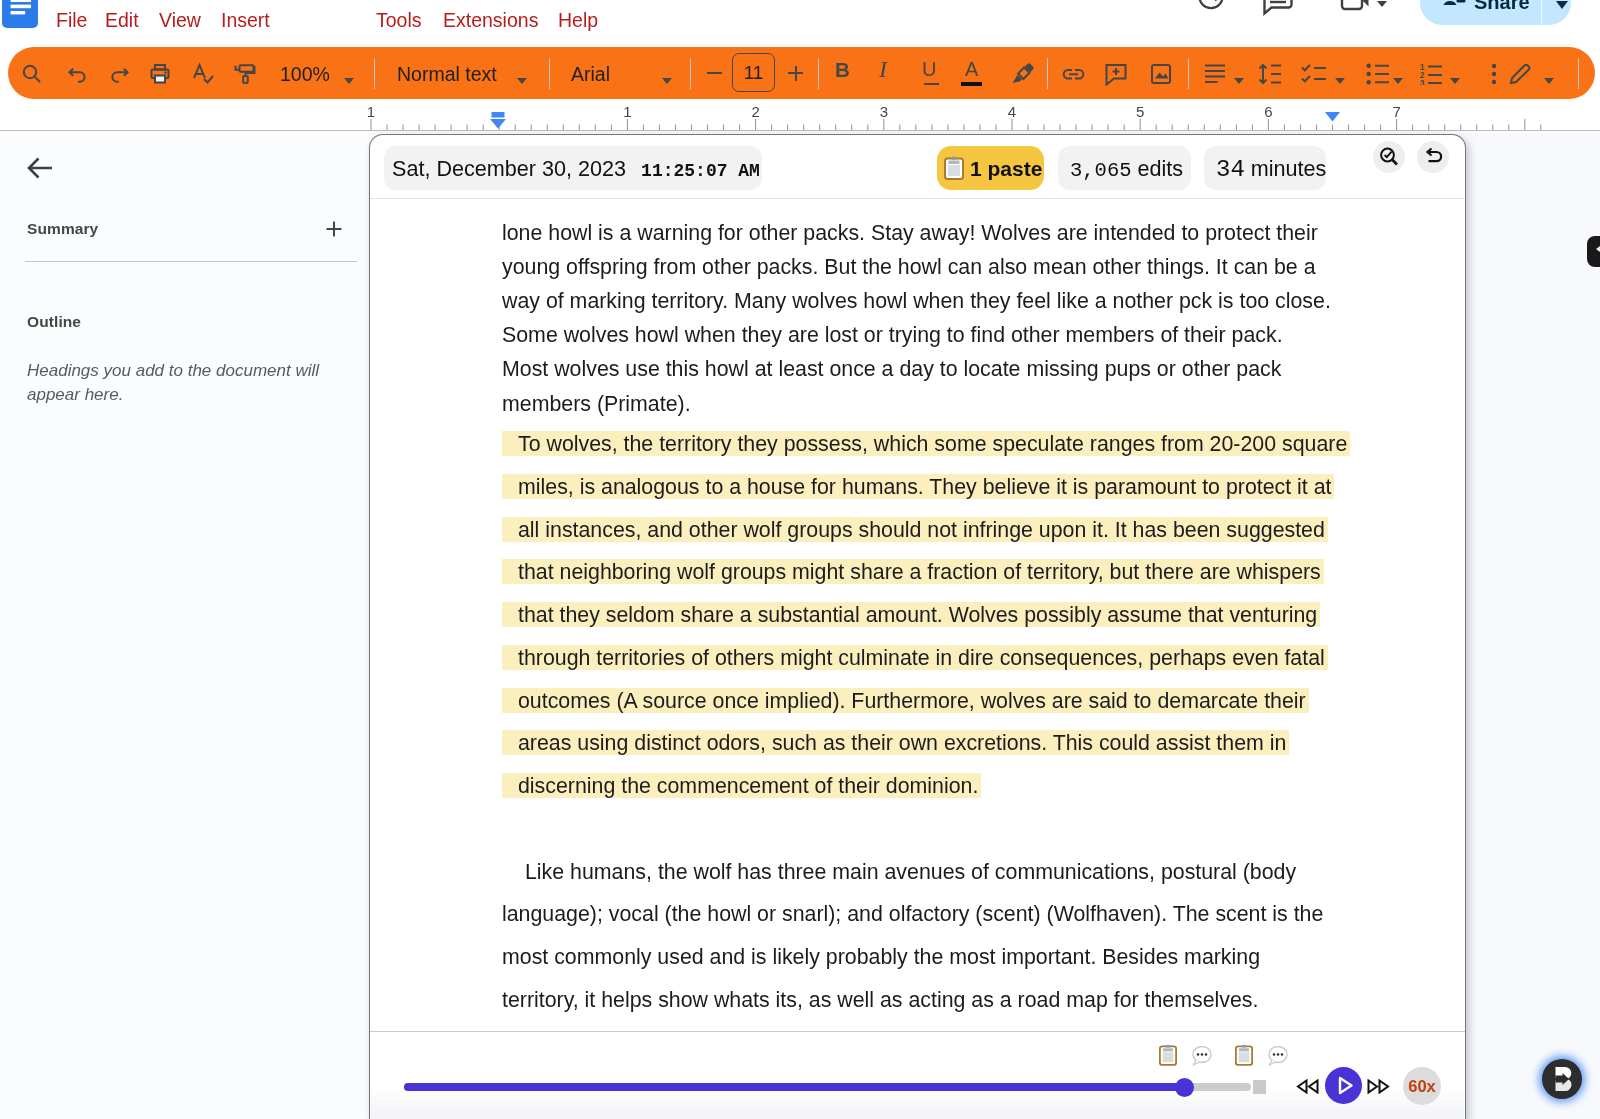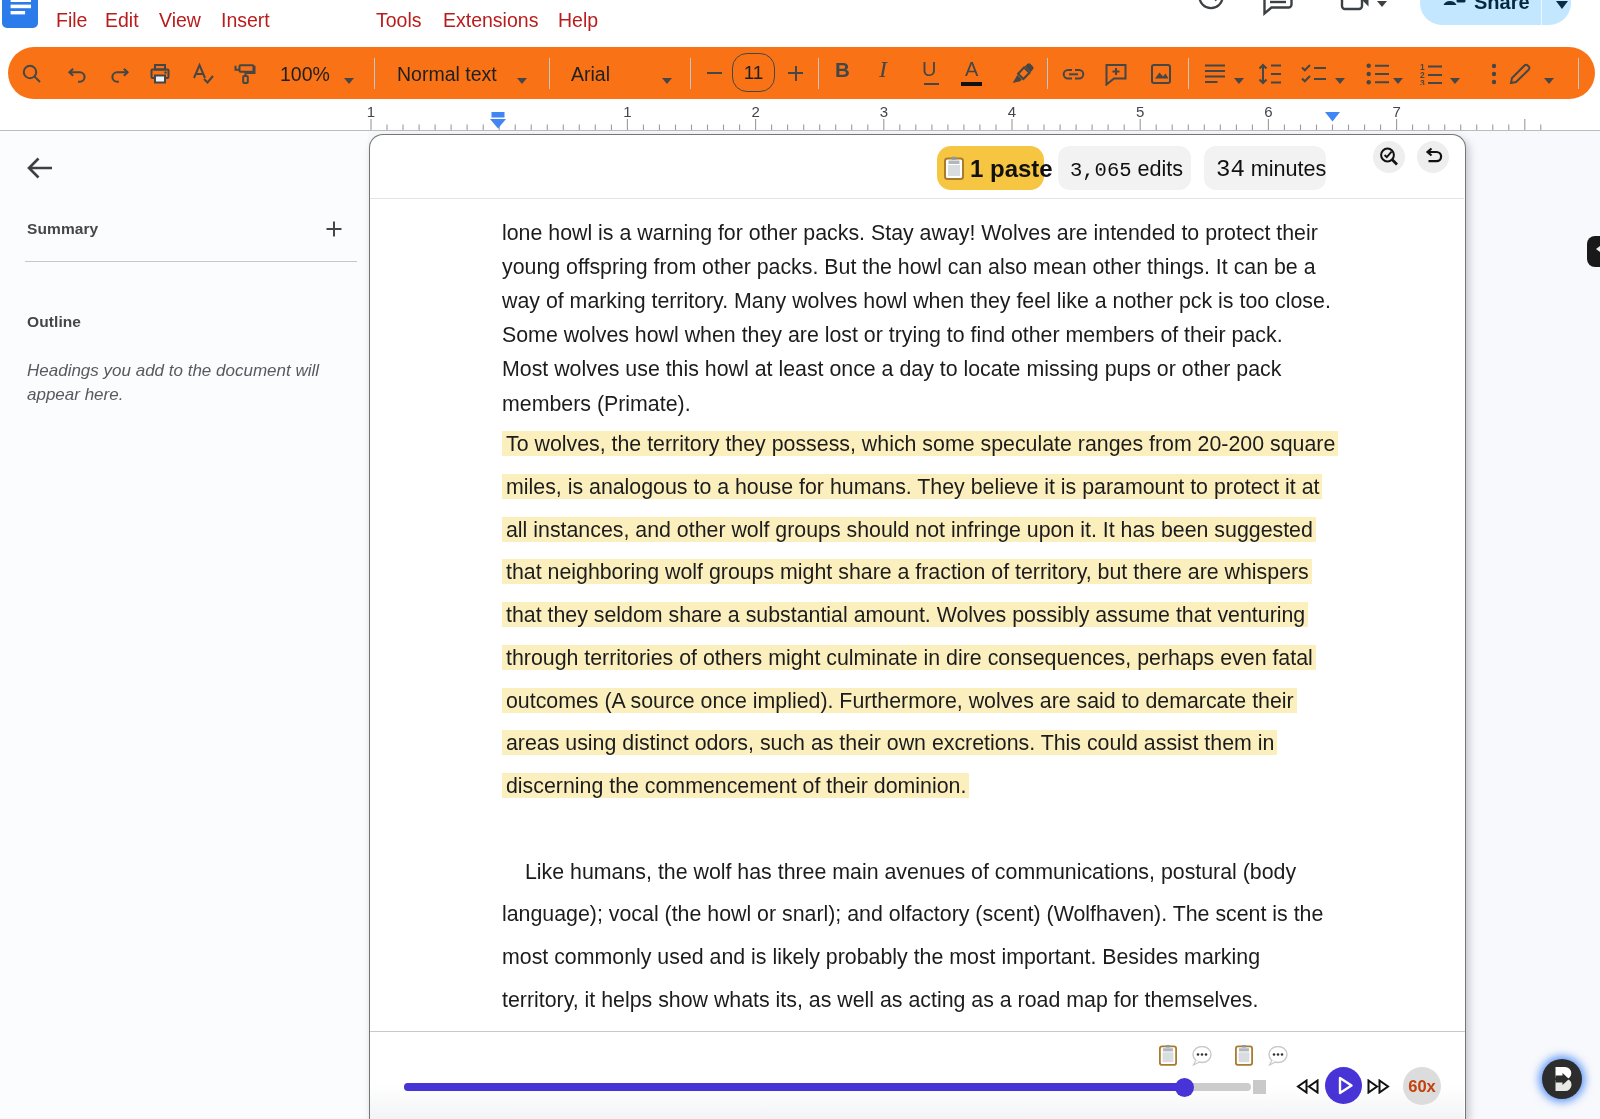--- a/index.html
+++ b/index.html
@@ -21,21 +21,21 @@
          box-shadow:3px 4px 8px rgba(90,100,120,0.35);}
   .pill{top:11px;height:44px;border-radius:12px;background:#f2f2f3;font-size:21.6px;color:#111;}
   .pill .in{position:absolute;top:0;height:44px;line-height:45px;white-space:nowrap;}
   .mono{font-family:"Liberation Mono",monospace;}
   .circbtn{top:6px;width:32px;height:32px;border-radius:50%;background:#eeeeee;}
   
   .doc{left:132px;top:80.5px;width:870px;color:#1c1c1e;font-size:21.35px;white-space:nowrap;}
   .p1{line-height:34.2px;margin:0;}
   .p2{line-height:42.75px;margin:0;margin-top:2.5px;}
   .p3{line-height:42.75px;margin:0;margin-top:42.75px;text-indent:23px;}
-  .hl{background:#fbf0bd;padding:1px 3px 0 4px;}
+  .hl{background:#fbf0bd;padding:1px 3px 0 16px;}
   
   .fdiv{left:0;top:895.5px;width:1095px;height:1px;background:#c9c9c9;}
   .track{top:948px;height:8px;border-radius:4px;}
 </style>
 </head>
 <body>
 <div class="abs lower"></div>
 <div class="abs sidebar"></div>
 
 <svg class="abs" style="left:2px;top:0" width="36" height="28" viewBox="0 0 36 28">
@@ -109,21 +109,21 @@
   <div class="abs ttext" style="left:272px;">100%</div>
   <div class="abs caret" style="left:336px;top:31px;"></div>
   <div class="abs tdiv" style="left:366px;top:11px;height:31px;"></div>
   <div class="abs ttext" style="left:389px;">Normal text</div>
   <div class="abs caret" style="left:509px;top:31px;"></div>
   <div class="abs tdiv" style="left:541px;top:11px;height:31px;"></div>
   <div class="abs ttext" style="left:563px;">Arial</div>
   <div class="abs caret" style="left:654px;top:31px;"></div>
   <div class="abs tdiv" style="left:682px;top:11px;height:31px;"></div>
   <div class="abs" style="left:699px;top:25px;width:15px;height:2.2px;background:#444746;"></div>
-  <div class="abs" style="left:724px;top:6px;width:41px;height:37px;border:1.6px solid #444746;border-radius:15px;font-size:19px;color:#1f1f1f;text-align:center;line-height:37px;">11</div>
+  <div class="abs" style="left:724px;top:6px;width:41px;height:37px;border:1.6px solid #444746;border-radius:7px;font-size:19px;color:#1f1f1f;text-align:center;line-height:37px;">11</div>
   <div class="abs" style="left:780px;top:25px;width:15px;height:2.2px;background:#444746;"></div>
   <div class="abs" style="left:786.5px;top:18.5px;width:2.2px;height:15px;background:#444746;"></div>
   <div class="abs tdiv" style="left:810px;top:11px;height:31px;"></div>
   <div class="abs" style="left:827px;top:11px;font-size:20.5px;font-weight:700;color:#444746;">B</div>
   <div class="abs" style="left:871px;top:9px;font-size:24px;font-style:italic;color:#444746;font-family:'Liberation Serif',serif;">I</div>
   <div class="abs" style="left:914px;top:11px;font-size:20px;color:#444746;">U</div>
   <div class="abs" style="left:916px;top:36px;width:15px;height:1.8px;background:#444746;"></div>
   <div class="abs" style="left:957px;top:11px;font-size:20px;color:#444746;">A</div>
   <div class="abs" style="left:953px;top:34.5px;width:21px;height:4px;background:#111;"></div>
   <svg class="abs" style="left:1002px;top:14px" width="26" height="26" viewBox="0 0 26 26">
@@ -281,28 +281,31 @@
 </svg>
 <div class="abs" style="left:27px;top:220px;font-size:15.5px;font-weight:700;color:#444746;letter-spacing:0.1px;">Summary</div>
 <svg class="abs" style="left:326px;top:221px" width="16" height="16" viewBox="0 0 16 16">
   <path d="M8,0.5 V15.5 M0.5,8 H15.5" stroke="#444746" stroke-width="2"></path>
 </svg>
 <div class="abs" style="left:25px;top:261px;width:332px;height:1px;background:#c7c7c7;"></div>
 <div class="abs" style="left:27px;top:313px;font-size:15.5px;font-weight:700;color:#444746;letter-spacing:0.1px;">Outline</div>
 <div class="abs" style="left:27px;top:359px;width:320px;font-size:17px;font-style:italic;color:#575b5f;line-height:24px;">Headings you add to the document will appear here.</div>
 
 <div class="abs modal" id="modal">
+  <div class="abs pill" style="left:14px;width:378px;">
+    <div class="in" style="left:8px;">Sat, December 30, 2023 <span class="mono" style="font-weight:700;font-size:18px;margin-left:9px;">11:25:07 AM</span></div>
+  </div>
   <div class="abs pill" style="left:567px;width:107px;background:#f6c642;border-radius:14px;">
     <svg class="abs" style="left:7px;top:10px" width="20" height="24" viewBox="0 0 20 24">
       <rect x="1" y="2.5" width="18" height="20.5" rx="2.5" fill="#fff" stroke="#a87b2f" stroke-width="2"></rect>
       <rect x="4.5" y="4.5" width="11" height="3.5" fill="#b0b7bd"></rect>
       <rect x="7.5" y="0.8" width="5" height="3" rx="1" fill="#8f979e"></rect>
       <rect x="4" y="9" width="12" height="11" fill="#dadde0"></rect>
     </svg>
-    <div class="in" style="left:33px;font-weight:700;font-size:24px;">1 paste</div>
+    <div class="in" style="left:33px;font-weight:700;font-size:21px;">1 paste</div>
   </div>
   <div class="abs pill" style="left:688px;width:133px;">
     <div class="in" style="left:12px;"><span class="mono" style="font-size:20.5px;">3,065</span> edits</div>
   </div>
   <div class="abs pill" style="left:834px;width:122px;">
     <div class="in" style="left:12px;"><span class="mono" style="font-size:24px;">34</span> minutes</div>
   </div>
   <div class="abs circbtn" style="left:1003px;top:5.5px;"></div>
   <svg class="abs" style="left:1009px;top:11.5px" width="20" height="20" viewBox="0 0 20 20">
     <circle cx="8.5" cy="8" r="6.4" fill="none" stroke="#111" stroke-width="2"></circle>

